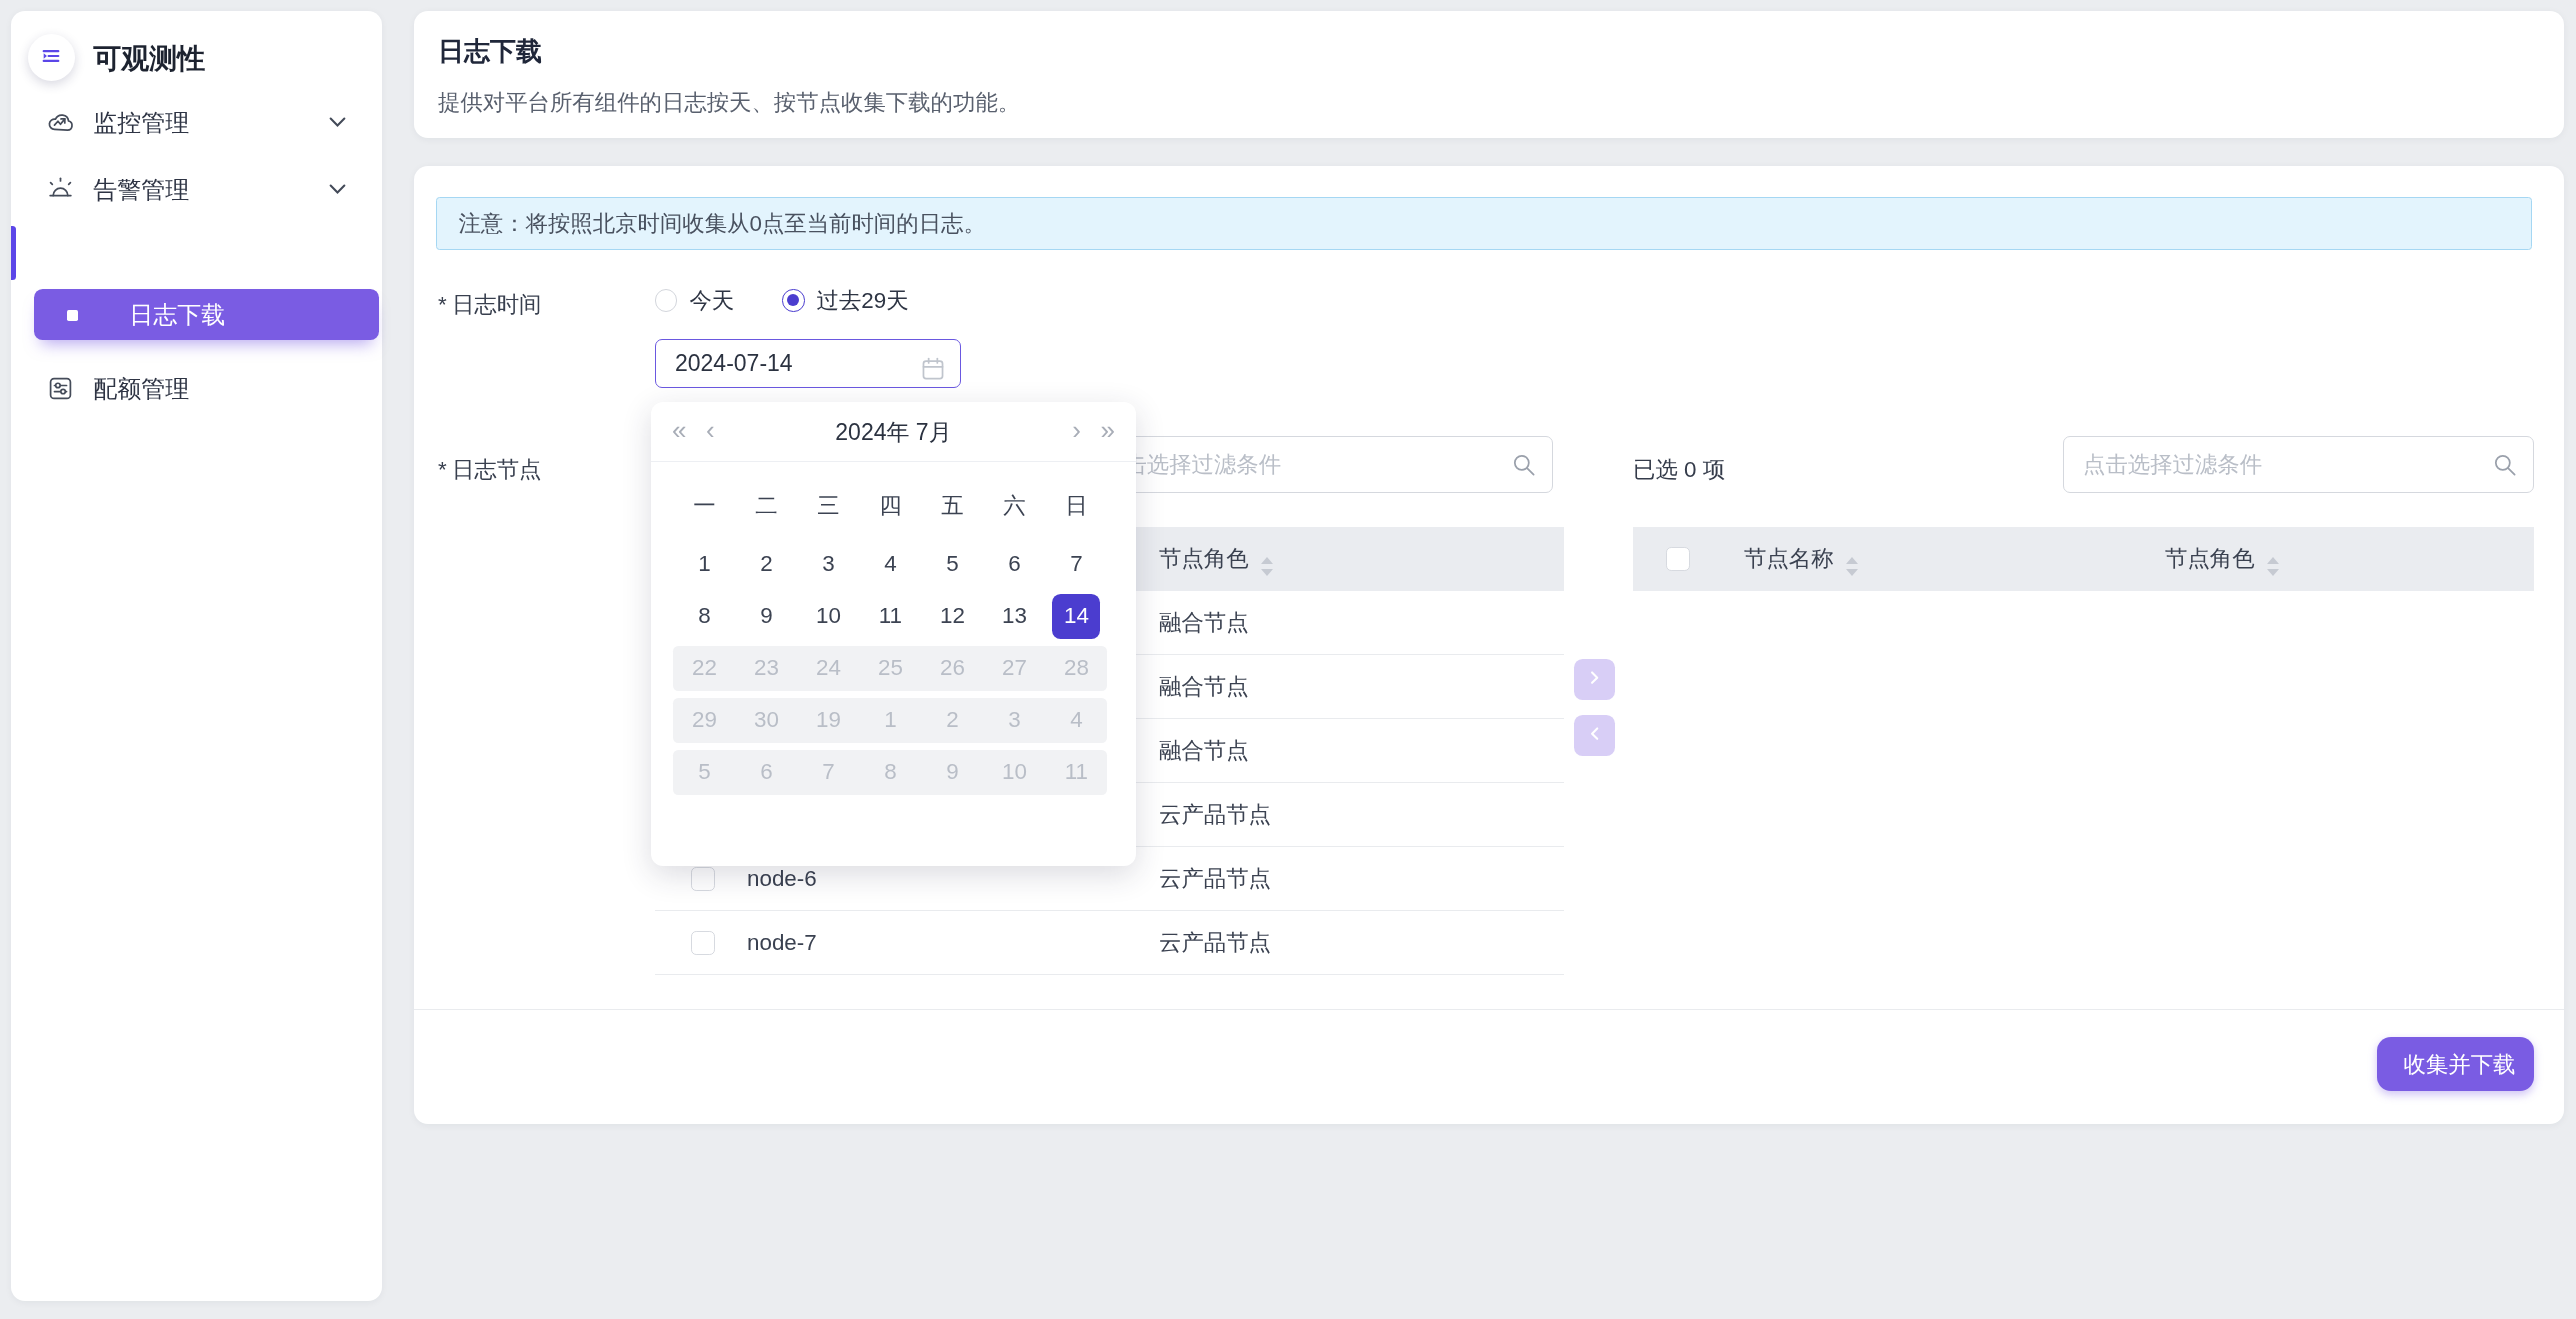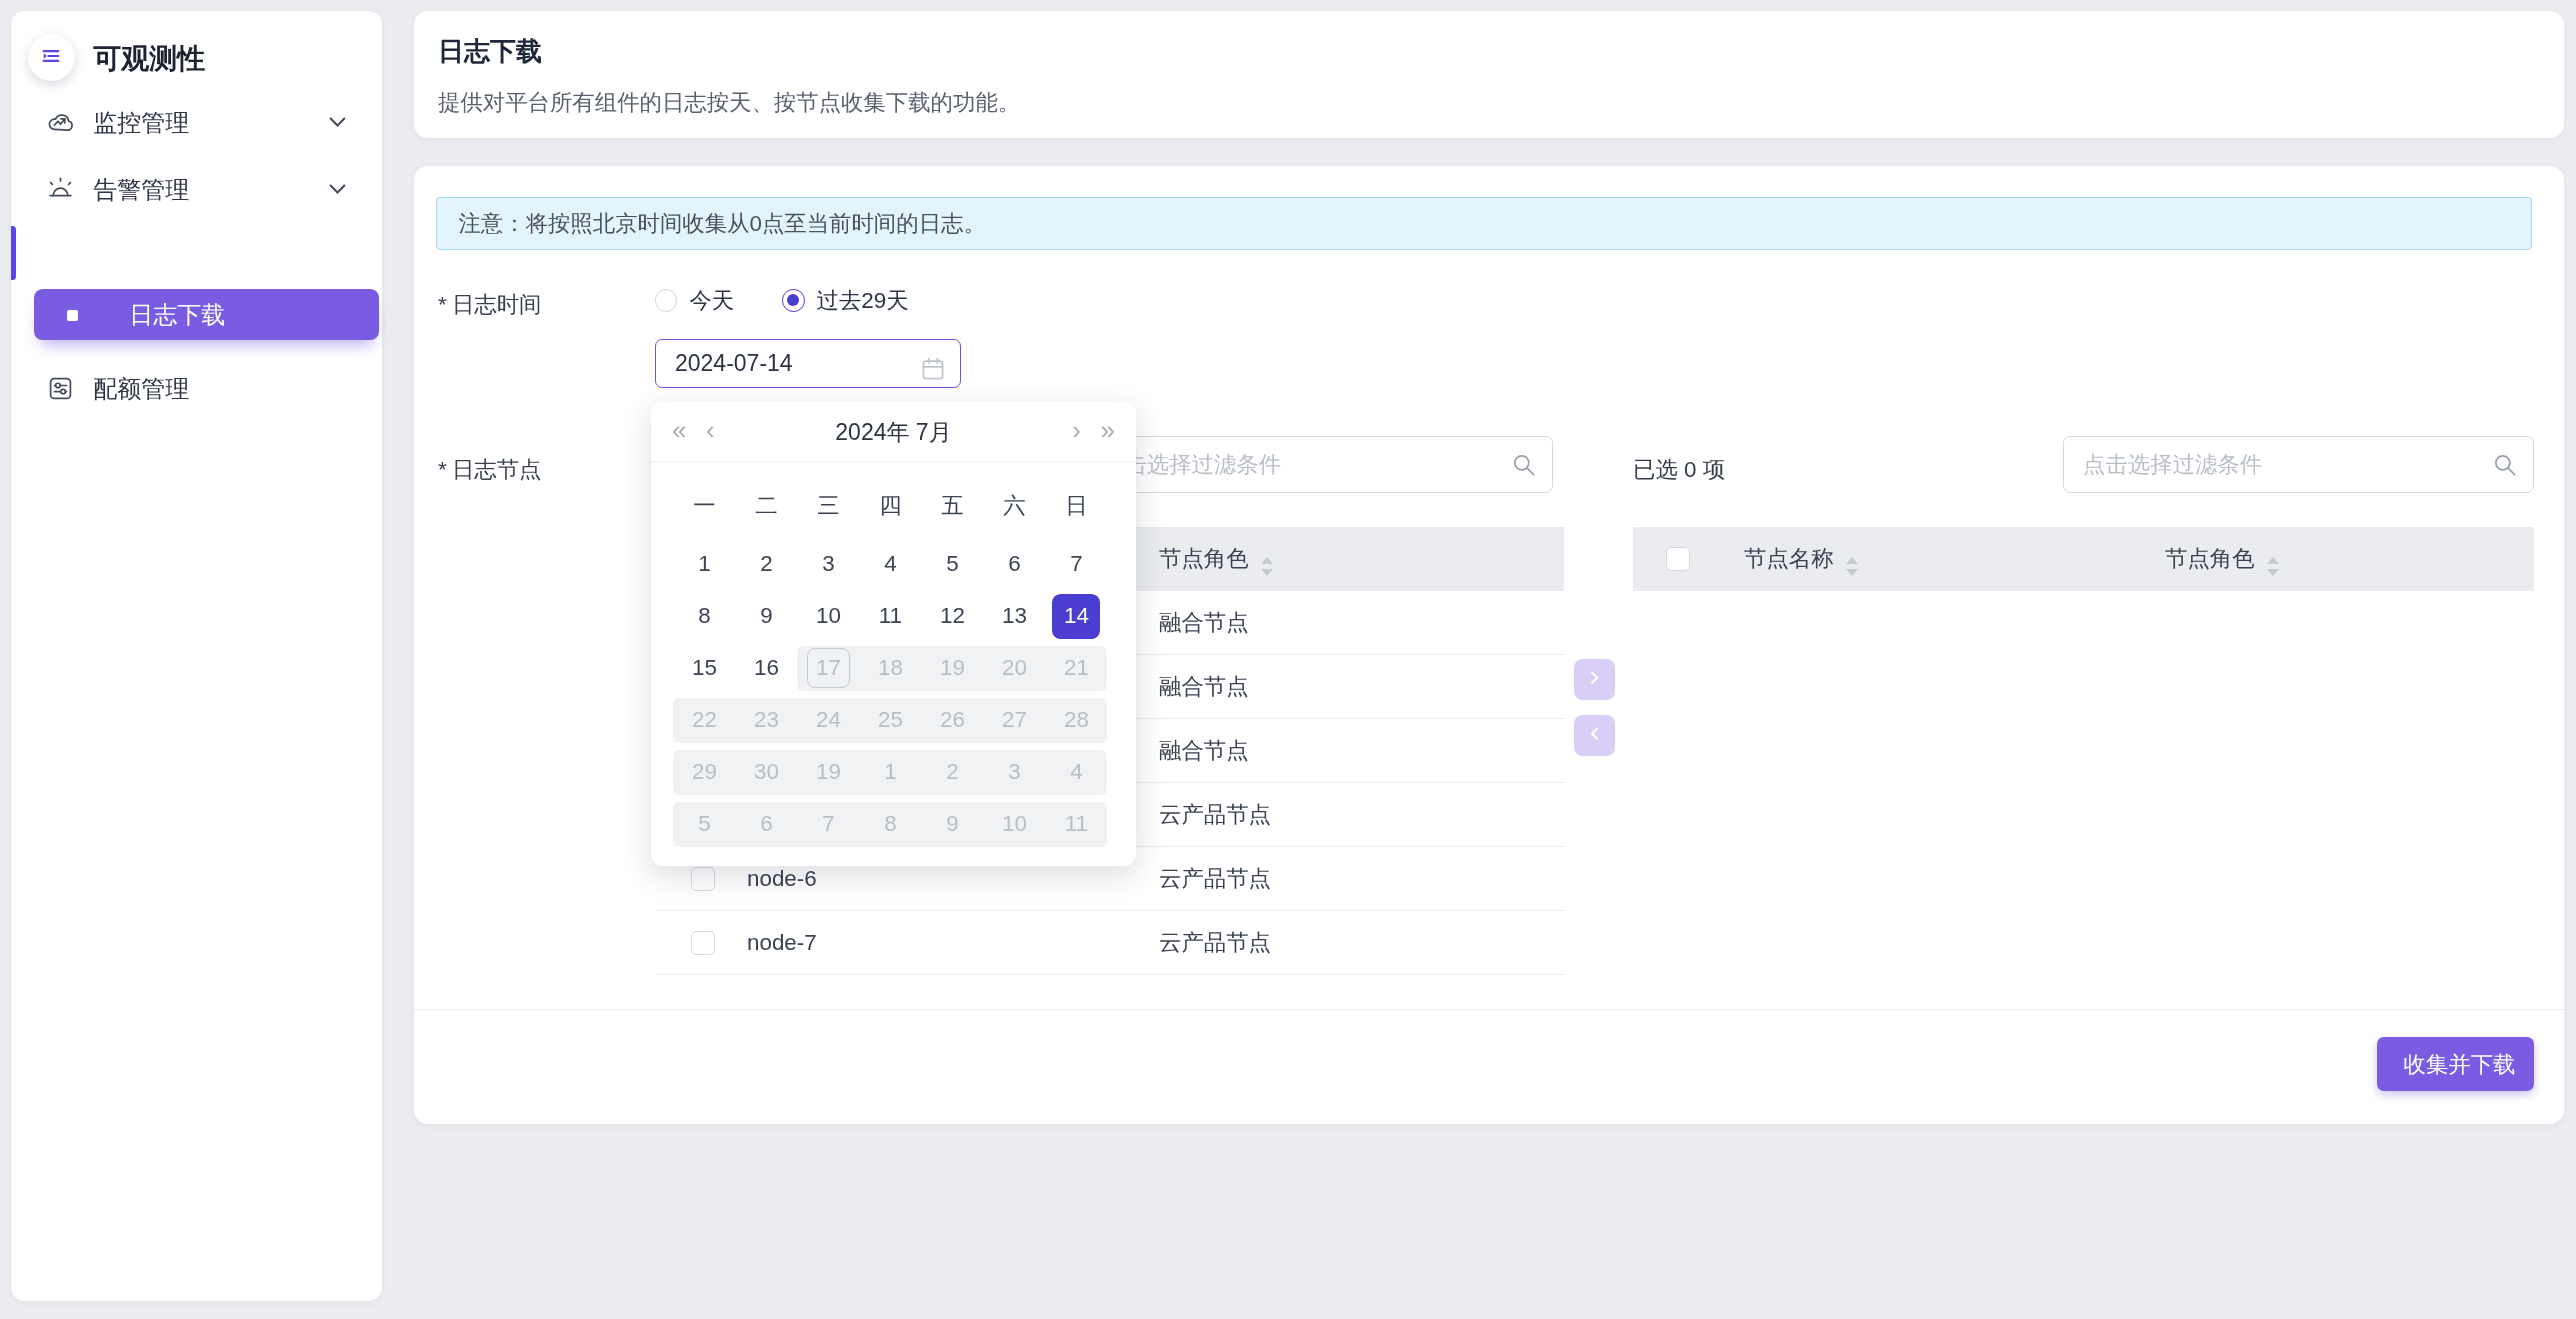--- a/index.html
+++ b/index.html
@@ -91,21 +91,21 @@
 
   .xfer-btn { position:absolute; left:1160px; width:41px; height:41px; border-radius:8.6px; background:#d8cef6;
     display:flex; align-items:center; justify-content:center; cursor:pointer; }
   #xfer-right { top:493px; } #xfer-left { top:549px; }
 
   .empty-body { position:relative; height:149px; border-bottom:0.9px solid #e9ebee; }
   .empty-icon { position:absolute; left:50%; top:8.6px; transform:translateX(-50%); }
   .empty-text { position:absolute; left:50%; top:97px; transform:translateX(-50%); font-size:22.4px; color:#5d6470; }
 
   .foot-divider { position:absolute; left:0; top:843px; width:2150px; height:0.9px; background:#e9ebee; }
-  .submit-btn { position:absolute; left:1963px; top:871px; width:157px; height:54px; border-radius:7px;
+  .submit-btn { position:absolute; left:1963px; top:871px; width:157px; height:54px; border-radius:14px;
     background:#7a5ce3; color:#fff; font-size:22.4px; display:flex; align-items:center; justify-content:center;
     cursor:pointer; box-shadow:0 3.5px 8.6px rgba(122,92,227,.35);padding-left:8px; }
 </style>
 </head>
 <body>
 
 <div id="sidebar" class="card">
   <div class="logo-badge">
     <span>
       <svg width="26" height="26" viewBox="0 0 32 32" fill="none" stroke="#5b46e8" stroke-width="2.6" stroke-linecap="round">
@@ -263,43 +263,20 @@
             <span class="day">11</span>
           </div>
         <div class="cell">
             <span class="day">12</span>
           </div>
         <div class="cell">
             <span class="day">13</span>
           </div>
         <div class="cell">
             <span class="day sel">14</span>
-          </div>
-      </div>
-      <div class="cal-row">
-        <div class="cell">
-            <span class="day">15</span>
-          </div>
-        <div class="cell">
-            <span class="day">16</span>
-          </div>
-        <div class="cell dis first">
-            <span class="day today">17</span>
-          </div>
-        <div class="cell dis">
-            <span class="day">18</span>
-          </div>
-        <div class="cell dis">
-            <span class="day">19</span>
-          </div>
-        <div class="cell dis">
-            <span class="day">20</span>
-          </div>
-        <div class="cell dis last">
-            <span class="day">21</span>
           </div>
       </div>
       <div class="cal-row">
         <div class="cell dis first">
             <span class="day">22</span>
           </div>
         <div class="cell dis">
             <span class="day">23</span>
           </div>
         <div class="cell dis">

